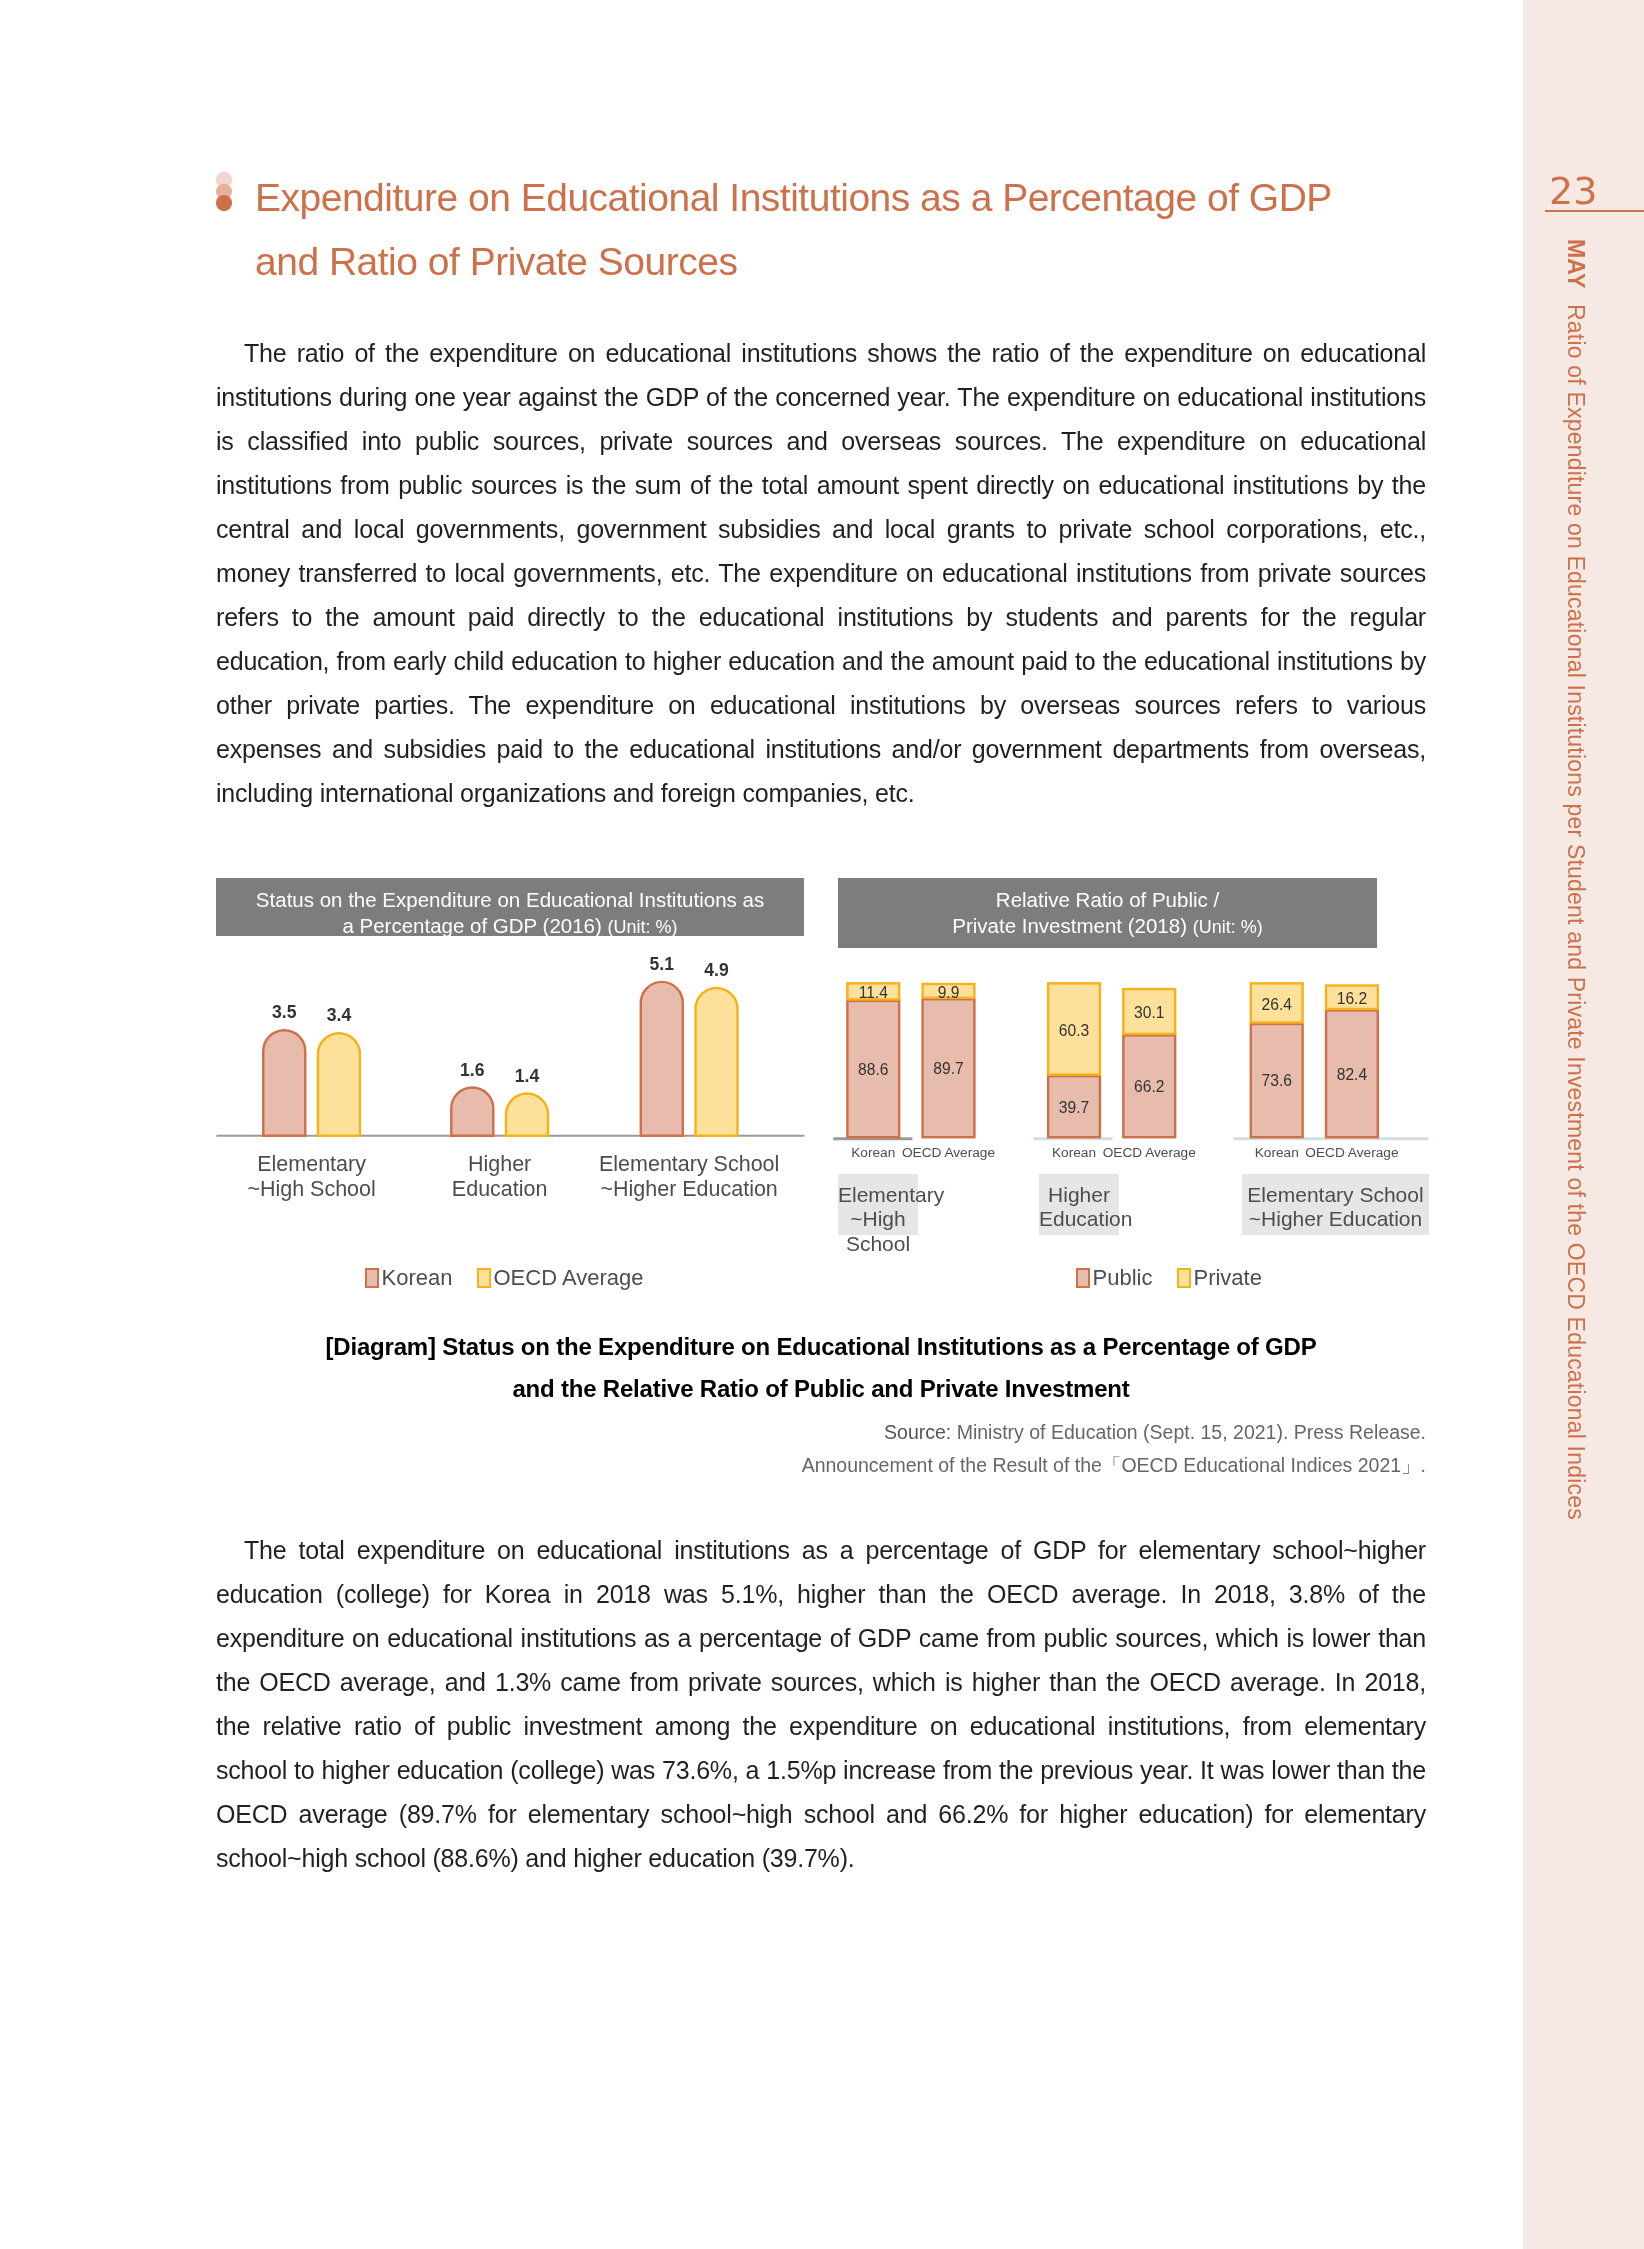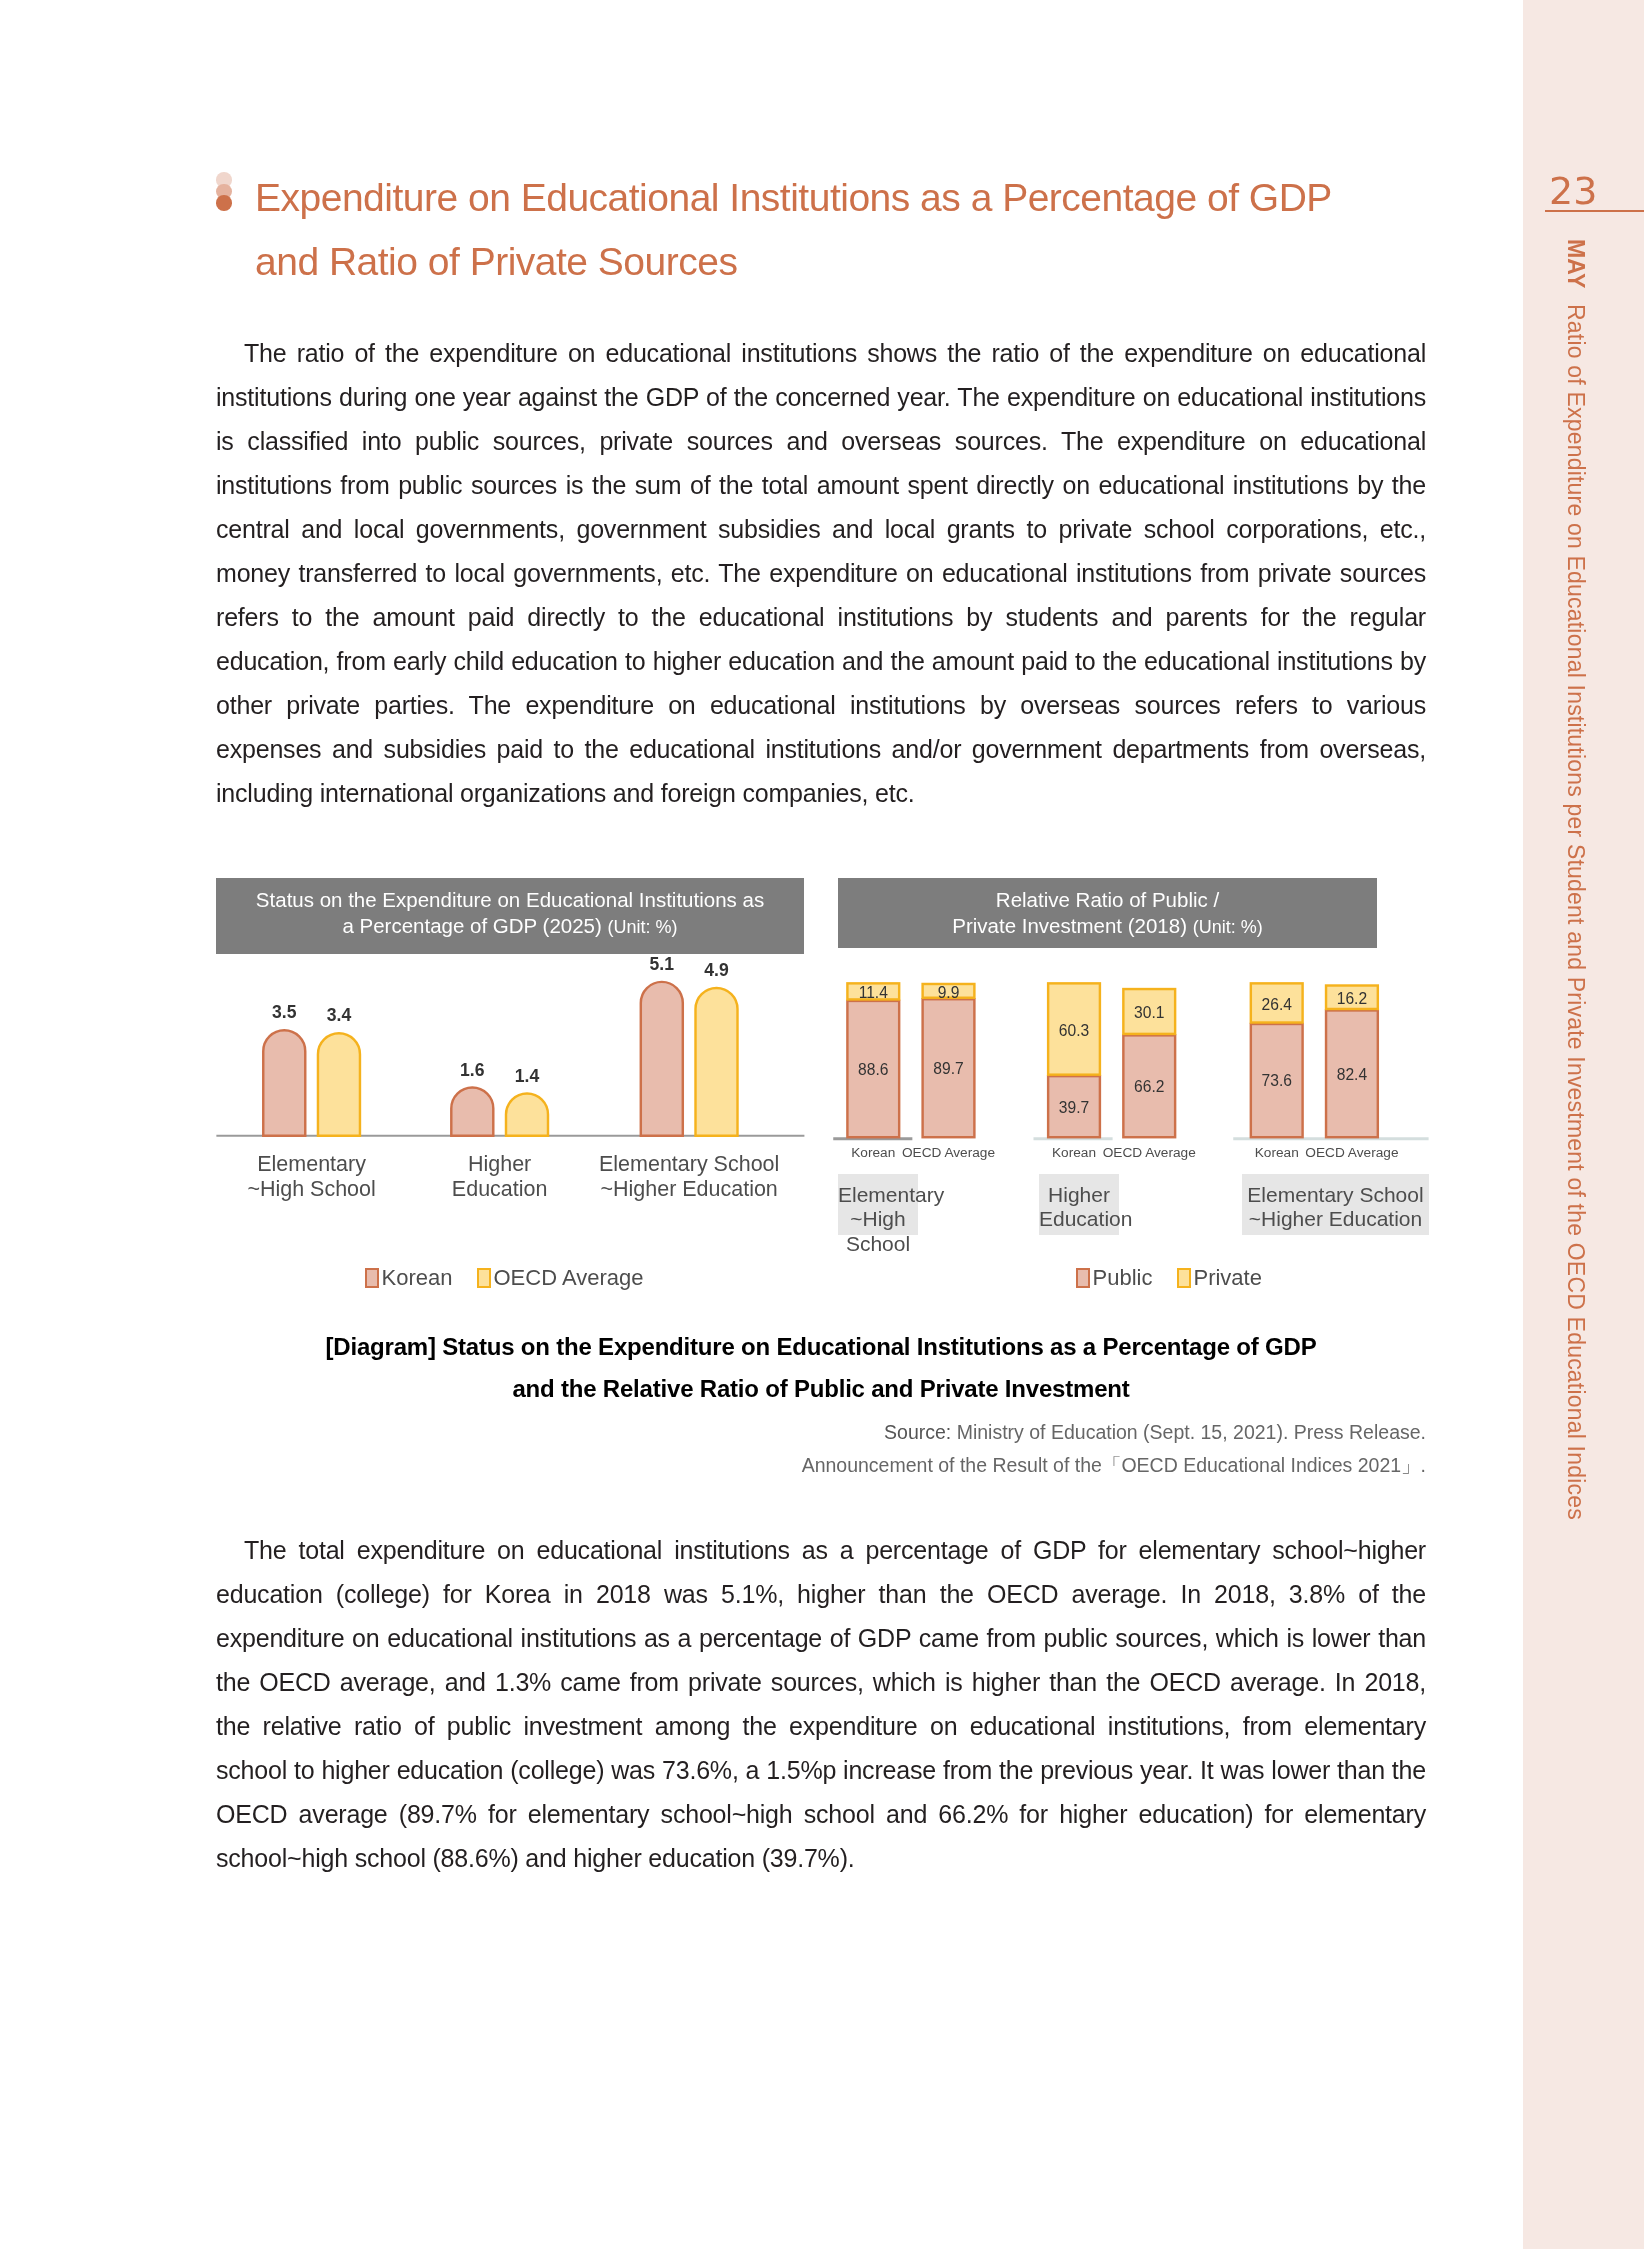--- a/index.html
+++ b/index.html
@@ -22,21 +22,21 @@
   .heading { position: absolute; left: 255px; top: 166px; width: 1231px; font-size: 39px; line-height: 64px; color: #cd714a; letter-spacing: -0.5px; }
 
   
   .para { position: absolute; left: 216px; width: 1210px; font-size: 25px; line-height: 44px; text-align: justify; color: #231f20; text-indent: 28px; letter-spacing: -0.2px; }
   .para1 { top: 331px; }
   .para2 { top: 1528px; }
 
   
   .panel-header { position: absolute; background: #7d7d7d; color: #ffffff; text-align: center; font-size: 20.5px; line-height: 26px; padding-top: 8.8px; }
   .panel-header .unit { font-size: 18px; }
-  .ph-left { left: 216px; top: 878px; width: 588px; height: 76px; }
+  .ph-left { left: 216px; top: 878px; width: 588px; height: 58px; }
   .ph-right { left: 838px; top: 878px; width: 539px; height: 70px; }
 
   svg text { font-family: "Liberation Sans", sans-serif; }
   .chart-svg { position: absolute; left: 0; top: 0; width: 1644px; height: 2250px; pointer-events: none; }
 
   .cat-box { position: absolute; background: #e6e6e6; color: #4d4d4d; font-size: 21px; line-height: 24.4px; text-align: center; padding-top: 8.8px; }
 
   .legend { position: absolute; display: flex; align-items: center; font-size: 22px; color: #4d4d4d; }
   .legend .item { display: flex; align-items: center; margin-right: 24.4px; }
   .legend .sw { width: 13.7px; height: 19.5px; border: 2.4px solid; margin-right: 2.9px; }
@@ -65,21 +65,21 @@
 </div>
 <h1 class="heading" style="font-weight:normal;">
   <span>Expenditure on Educational Institutions as a Percentage of GDP</span><br>
   <span>and Ratio of Private Sources</span>
 </h1>
 
 <p class="para para1">The ratio of the expenditure on educational institutions shows the ratio of the expenditure on educational institutions during one year against the GDP of the concerned year. The expenditure on educational institutions is classified into public sources, private sources and overseas sources. The expenditure on educational institutions from public sources is the sum of the total amount spent directly on educational institutions by the central and local governments, government subsidies and local grants to private school corporations, etc., money transferred to local governments, etc. The expenditure on educational institutions from private sources refers to the amount paid directly to the educational institutions by students and parents for the regular education, from early child education to higher education and the amount paid to the educational institutions by other private parties. The expenditure on educational institutions by overseas sources refers to various expenses and subsidies paid to the educational institutions and/or government departments from overseas, including international organizations and foreign companies, etc.</p>
 
 <div class="panel-header ph-left">
   <span>Status on the Expenditure on Educational Institutions as</span><br>
-  <span>a Percentage of GDP (2025)</span>
+  <span>a Percentage of GDP (2016)</span>
   <span class="unit">(Unit: %)</span>
 </div>
 <div class="panel-header ph-right">
   <span>Relative Ratio of Public /</span><br>
   <span>Private Investment (2018)</span>
   <span class="unit">(Unit: %)</span>
 </div>
 
 <svg class="chart-svg" id="charts" xmlns="http://www.w3.org/2000/svg" viewBox="0 0 3366 4606" width="1644" height="2250">
     <line x1="443" y1="2325" x2="1647" y2="2325" stroke="#9a9a9a" stroke-width="4"></line>

